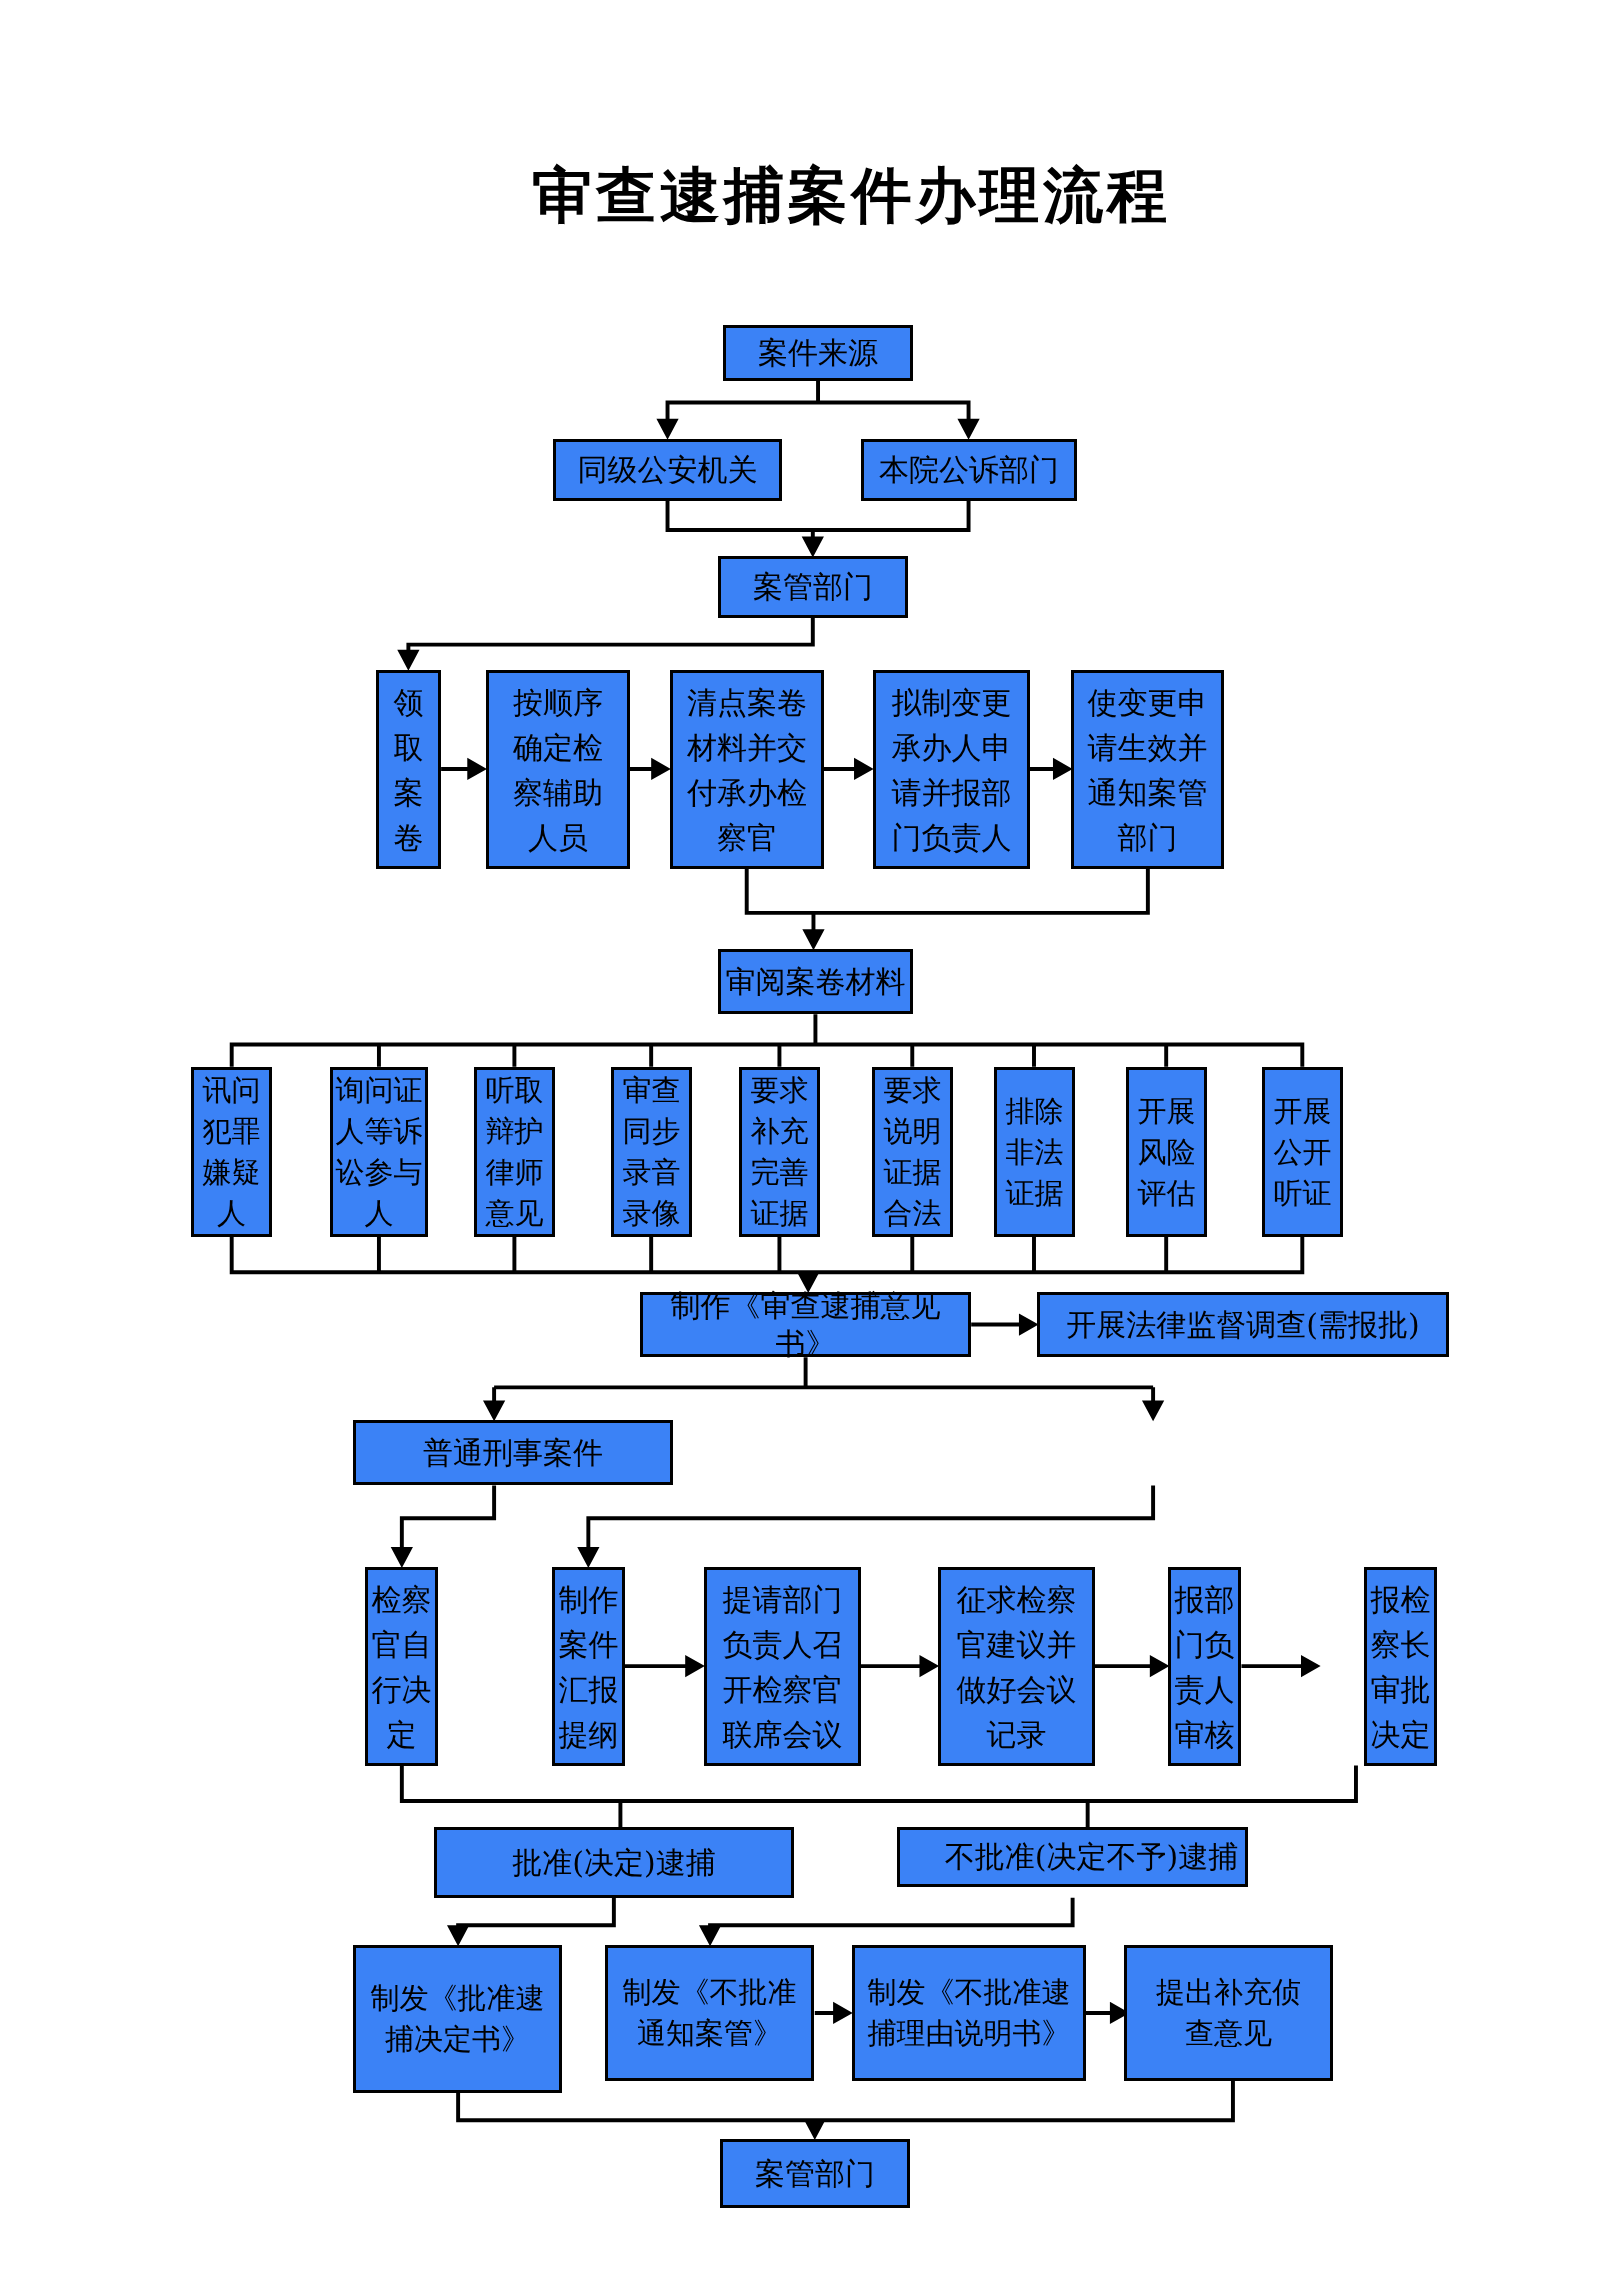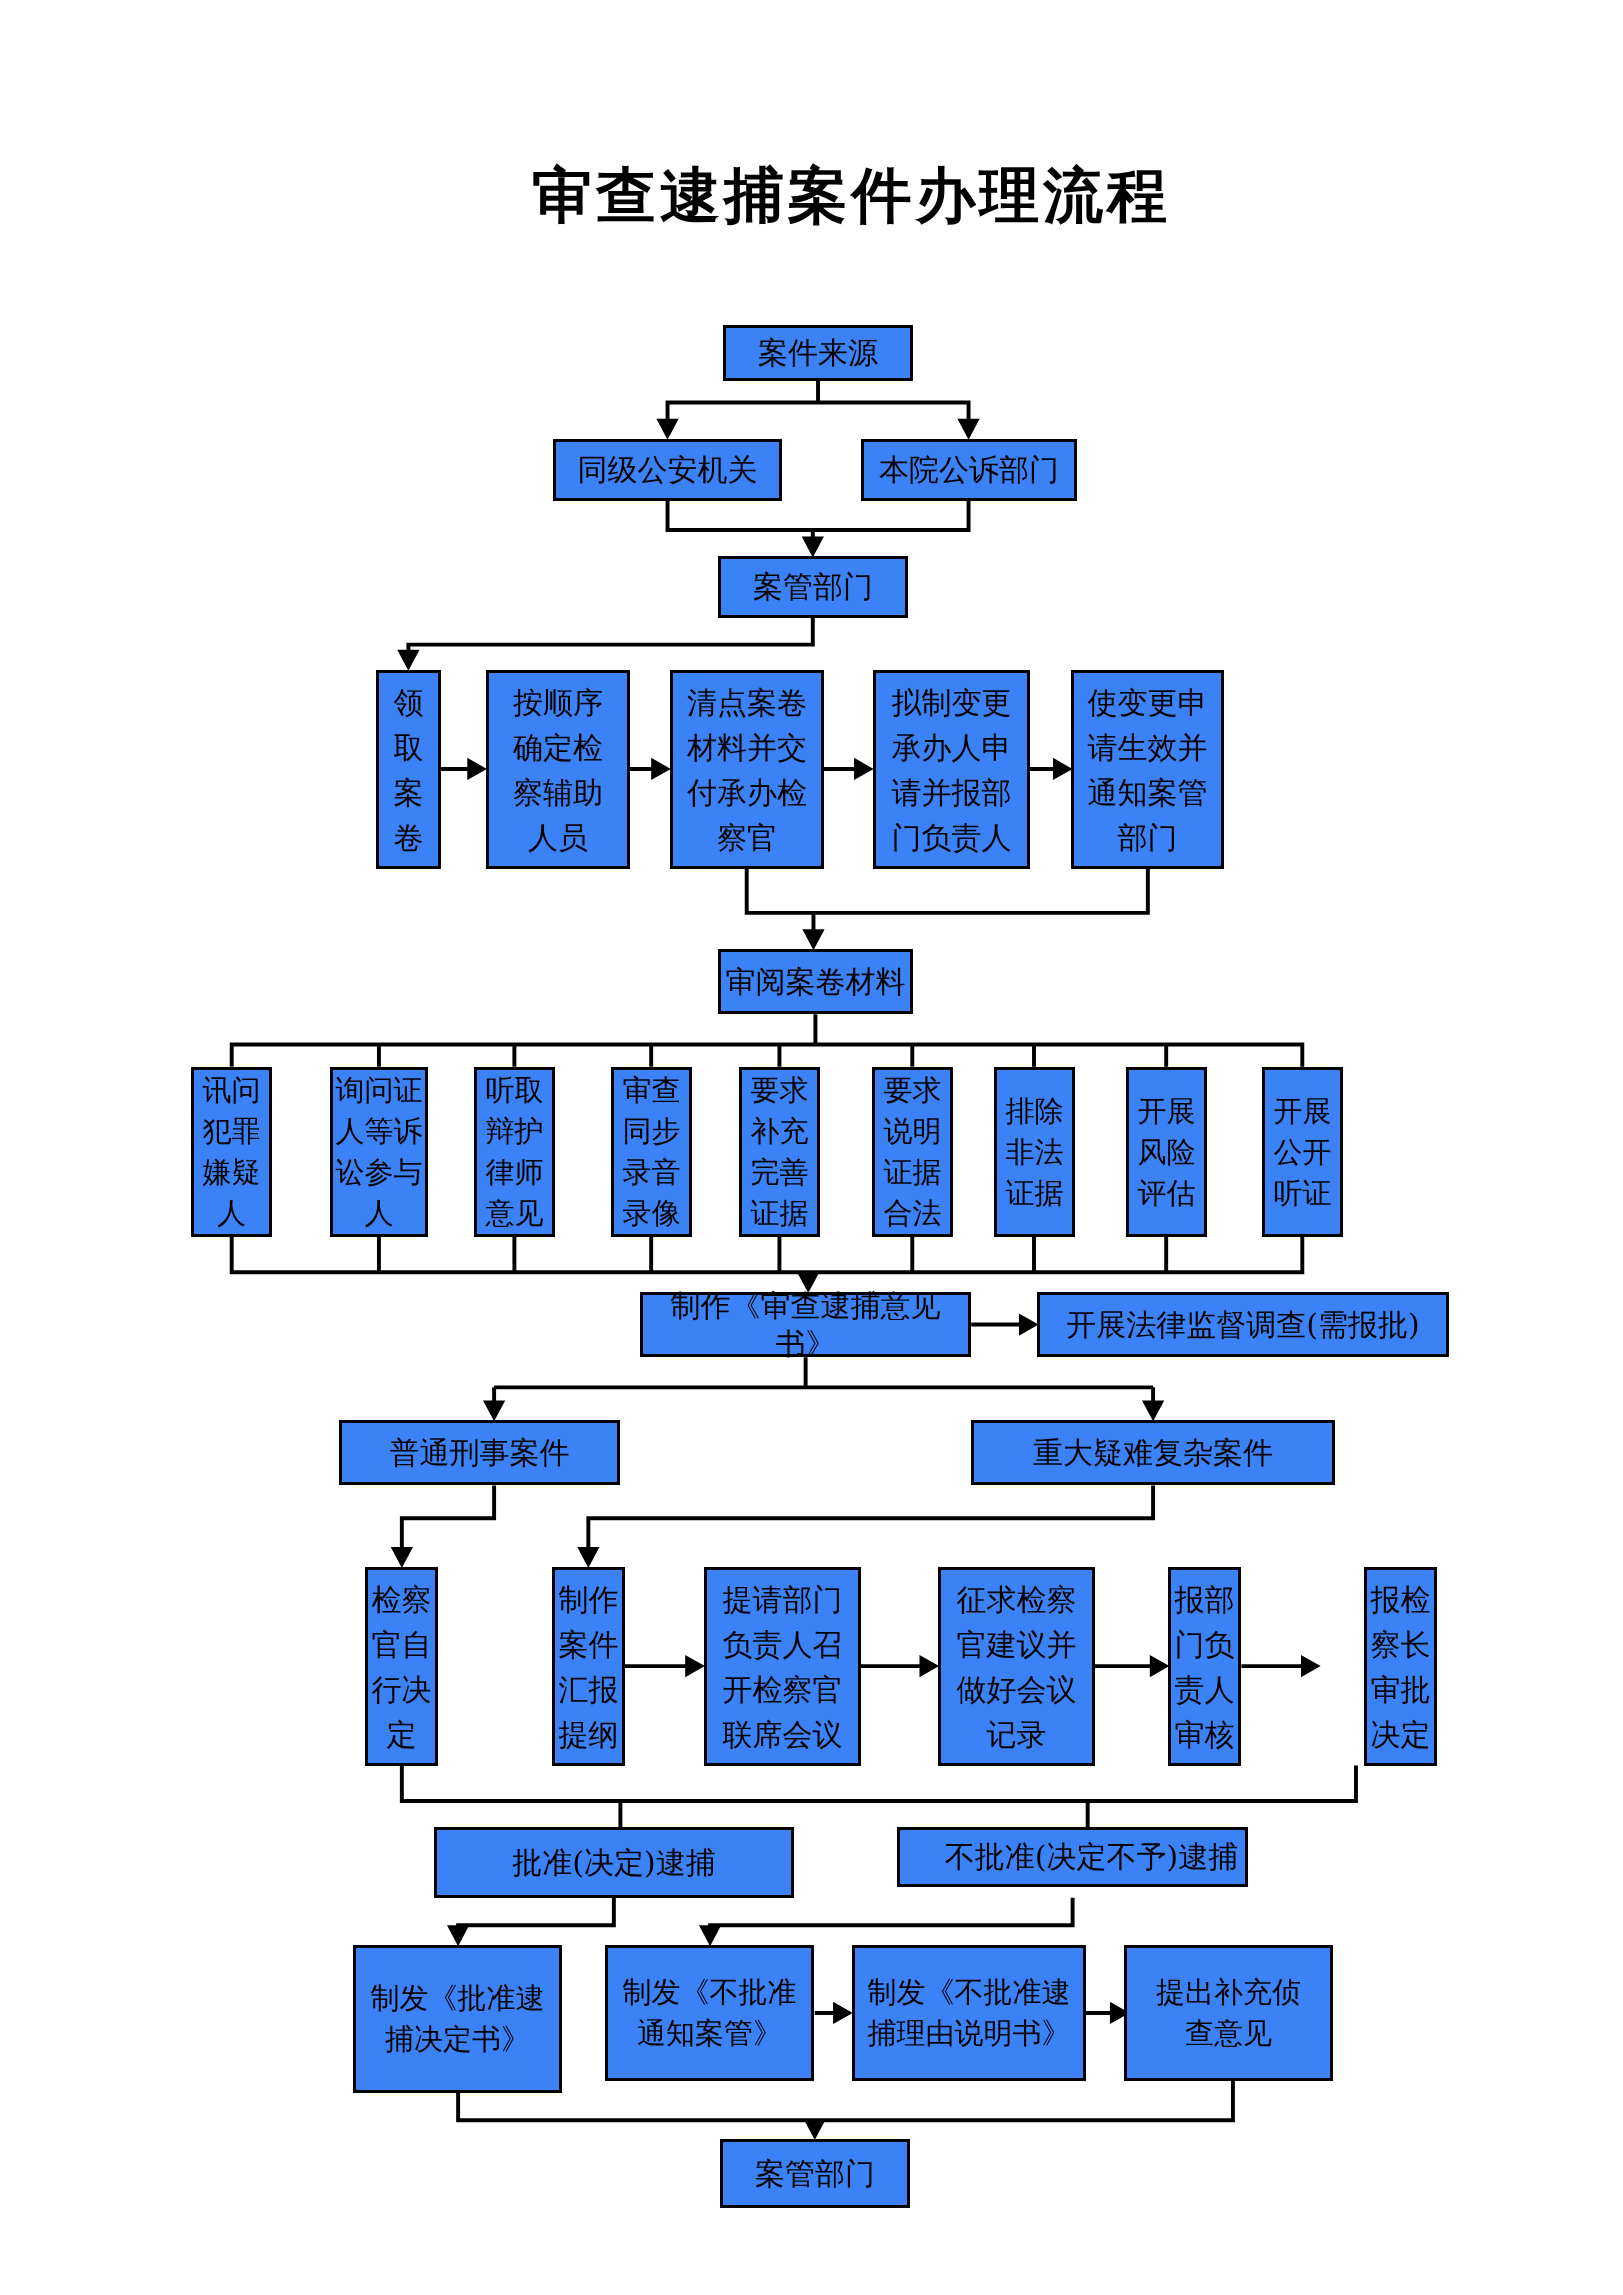--- a/index.html
+++ b/index.html
@@ -183,22 +183,21 @@
   <div class="node s44" style="left:1126px;top:1067px;width:81px;height:170px;">开展
 风险
 评估</div>
   <div class="node s44" style="left:1262px;top:1067px;width:81px;height:170px;">开展
 公开
 听证</div>
 
   <div class="node one" style="left:640px;top:1292px;width:331px;height:65px;">制作《审查逮捕意见书》</div>
   <div class="node one" style="left:1037px;top:1292px;width:412px;height:65px;">开展法律监督调查(需报批)</div>
 
-  <div class="node one" style="left:339px;top:1420px;width:281px;height:65px;">普通刑事案件</div>
-  <div class="node one" style="left:971px;top:1420px;width:364px;height:65px;">重大疑难复杂案件</div>
+  <div class="node one" style="left:353px;top:1420px;width:320px;height:65px;">普通刑事案件</div>
 
   <div class="node s46" style="left:365px;top:1567px;width:73px;height:199px;">检察
 官自
 行决
 定</div>
   <div class="node s46" style="left:552px;top:1567px;width:73px;height:199px;">制作
 案件
 汇报
 提纲</div>
   <div class="node s46" style="left:704px;top:1567px;width:157px;height:199px;">提请部门

